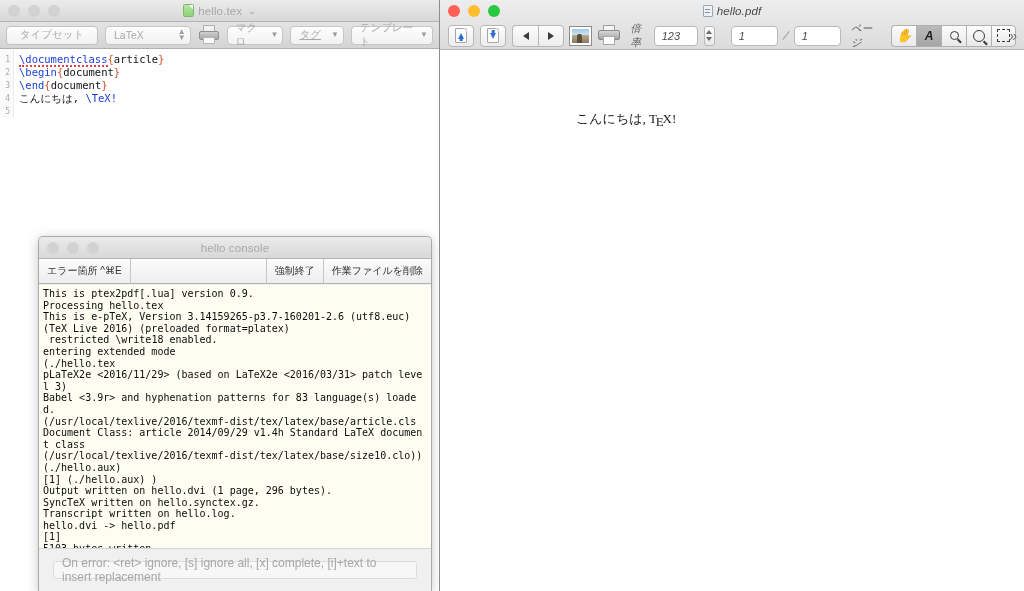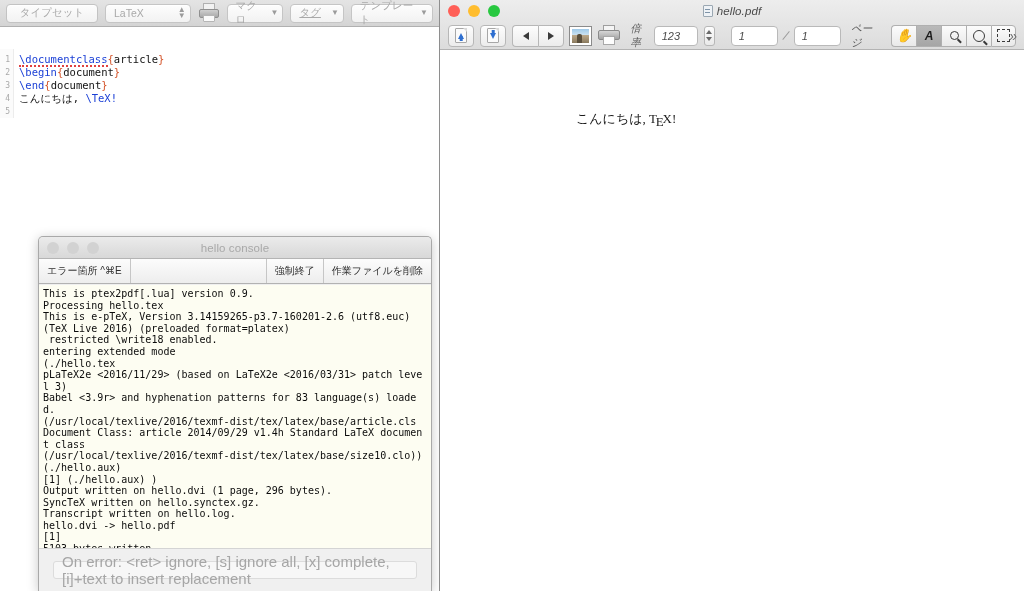--- a/index.html
+++ b/index.html
@@ -171,21 +171,21 @@
     overflow: hidden;
   }
   #console-status {
     position: absolute; left: 0; right: 0; bottom: 0; height: 43px;
     background: #f0f0f0; border-top: 1px solid #d4d4d4;
     display: flex; align-items: center; padding: 0 14px;
   }
   #console-status .field {
     flex: 1; height: 18px;
     background: #f7f7f7; border: 1px solid #dcdcdc; border-radius: 3px;
-    font-size: 15px; color: #a6a6a6;
+    font-size: 12px; color: #a6a6a6;
     display: flex; align-items: center; padding: 0 8px;
   }
 
   
   #pdf-window {
     position: absolute; left: 440px; top: 0;
     width: 584px; height: 591px;
     background: #ffffff; overflow: hidden;
   }
   #pdf-toolbar {
@@ -331,20 +331,32 @@
     display: inline-block;
     transform: translateY(2.5px);
     margin: 0 -1.2px;
   }
 </style>
 </head>
 <body>
 
 <div id="editor-window">
 
+  <div class="titlebar">
+    <div class="lights">
+      <span class="light off"></span>
+      <span class="light off"></span>
+      <span class="light off"></span>
+    </div>
+    <div class="win-title inactive">
+      <span class="doc-ico"></span>
+      <span>hello.tex</span>
+      <span class="chev-sm">⌄</span>
+    </div>
+  </div>
 
   <div id="editor-toolbar">
     <div class="btn-plain">タイプセット</div>
     <div class="combo w-latex">
       <span>LaTeX</span>
       <span class="arrows">▲<br>▼</span>
     </div>
     <div class="printer">
       <span class="top"></span>
         <span class="body"></span>

